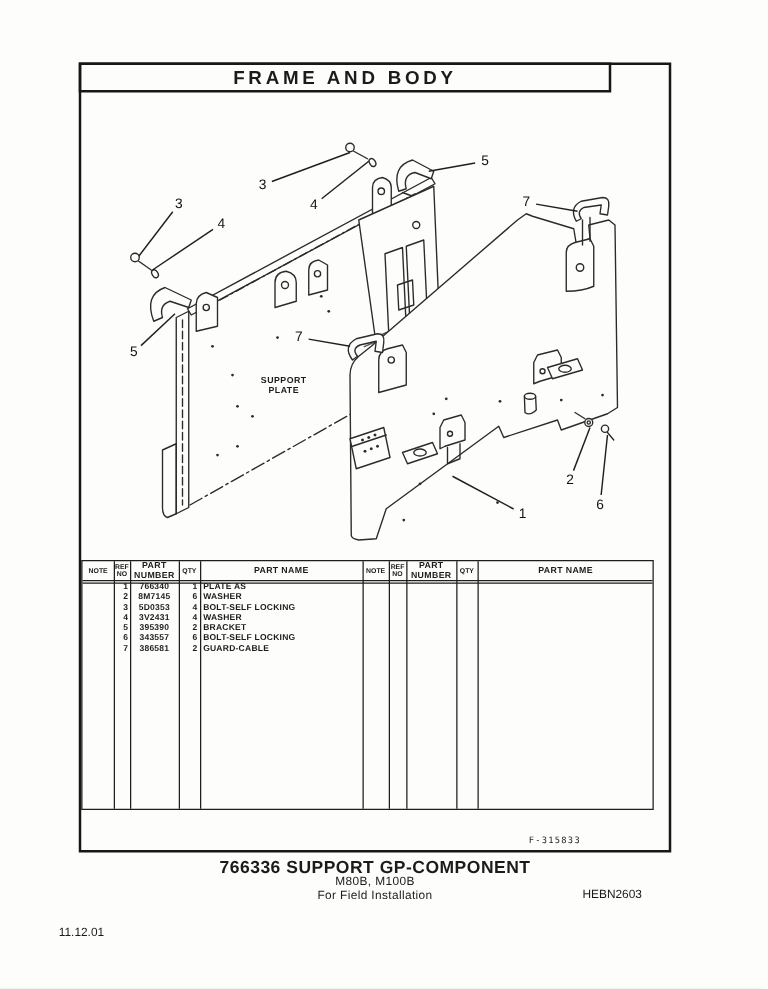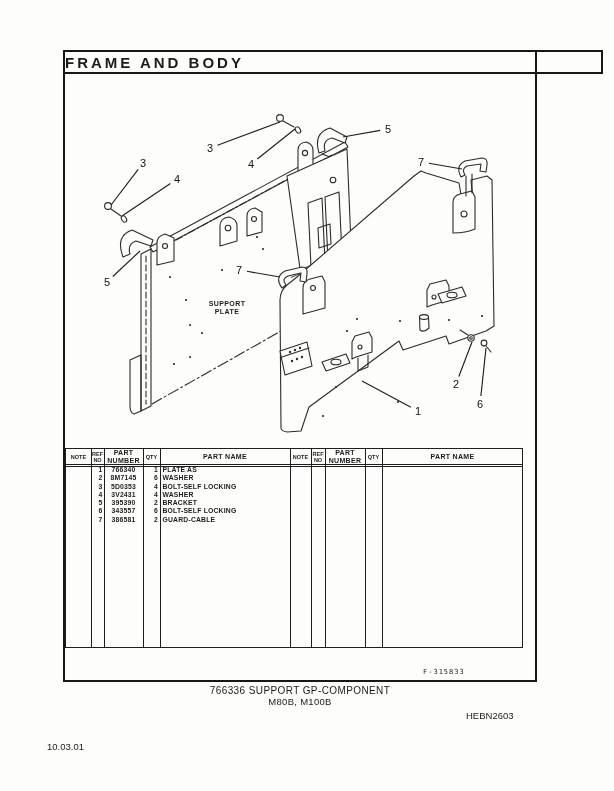--- a/index.html
+++ b/index.html
@@ -4,22 +4,22 @@
 <style>
   html,body{margin:0;padding:0;background:#e8e8e8;}
   .page{
     position:relative;width:614px;height:791px;background:#fdfdfb;
     font-family:"Liberation Sans",sans-serif;color:#1b1b1b;overflow:hidden;
     margin:0 auto;
   }
   
   .frame{position:absolute;left:63px;top:50px;width:474px;height:632px;
     border:2px solid #171717;box-sizing:border-box;}
-  .titlebar{position:absolute;left:63px;top:50px;width:540px;height:24px;
-    border:2px solid #171717;box-sizing:border-box;display:flex;align-items:center;justify-content:flex-start;}
+  .titlebar{position:absolute;left:63px;top:50px;width:426px;height:24px;
+    border:2px solid #171717;box-sizing:border-box;display:flex;align-items:center;justify-content:center;}
   .titlebar span{font-size:15px;font-weight:700;letter-spacing:3px;}
   
   .diagram{position:absolute;left:63px;top:73px;width:474px;height:375px;}
   svg .ln{stroke:#2b2b2b;stroke-width:1.1;fill:none;stroke-linejoin:round;stroke-linecap:round;}
   svg .lnw{stroke:#2b2b2b;fill:#fdfdfb;stroke-width:1.1;stroke-linejoin:round;}
   svg .rail{stroke:#5a5a5a;stroke-width:1.2;fill:none;}
   svg .dot{fill:#2b2b2b;stroke:none;}
   svg .callout-line{stroke:#1f1f1f;stroke-width:1.15;}
   svg .callout-num{font-family:"Liberation Sans",sans-serif;font-size:11px;fill:#111;}
   svg .plate-label{font-family:"Liberation Sans",sans-serif;font-size:7px;font-weight:700;
@@ -36,21 +36,21 @@
   .prow{display:flex;height:8.3px;line-height:8.3px;font-size:6.8px;letter-spacing:.2px;white-space:nowrap;}
   .c-note{width:25px;}
   .c-ref{width:13px;text-align:right;padding-right:1.5px;box-sizing:border-box;}
   .c-pn{width:39px;text-align:center;}
   .c-qty{width:17px;text-align:right;padding-right:2px;box-sizing:border-box;}
   .c-name{width:130px;padding-left:2.5px;box-sizing:border-box;overflow:hidden;}
   
   .figcode{position:absolute;left:423px;top:668px;font-family:"DejaVu Sans Mono",monospace;
     font-size:7px;letter-spacing:1px;}
   .caption{position:absolute;left:63px;top:685px;width:474px;text-align:center;line-height:1.15;}
-  .cap1{font-size:10px;font-weight:400;letter-spacing:.4px;}
+  .cap1{font-size:14px;font-weight:700;letter-spacing:.4px;}
   .cap2,.cap3{font-size:9.5px;letter-spacing:.3px;}
   .foot-date{position:absolute;left:47px;top:741px;font-size:9.5px;}
   .foot-code{position:absolute;left:466px;top:710px;font-size:9.5px;}
 </style>
 </head>
 <body>
 
 <div class="page">
 
   <div class="titlebar">
@@ -307,17 +307,18 @@
           <span class="c-name">GUARD-CABLE</span>
         </div>
       </div>
   </div>
 
   <div class="figcode">F-315833</div>
 
   <div class="caption">
     <div class="cap1">766336 SUPPORT GP-COMPONENT</div>
     <div class="cap2">M80B, M100B</div>
+    <div class="cap3">For Field Installation</div>
   </div>
 
-  <div class="foot-date">10.03.01</div>
+  <div class="foot-date">11.12.01</div>
   <div class="foot-code">HEBN2603</div>
 </div>
 
 </body></html>

